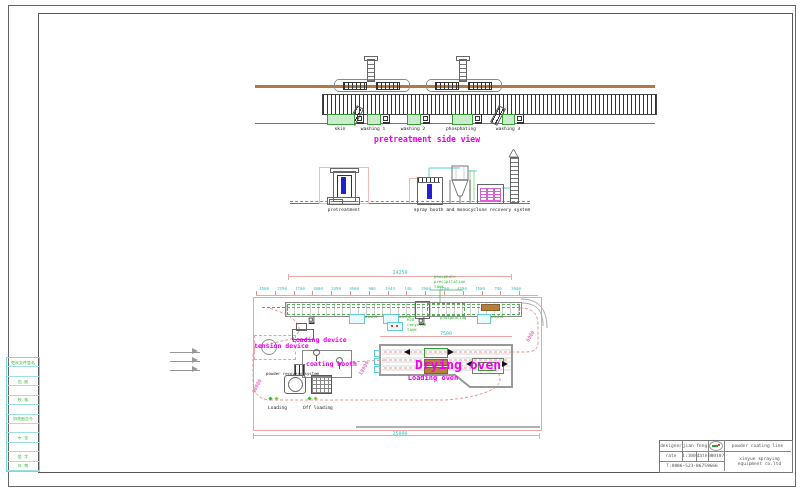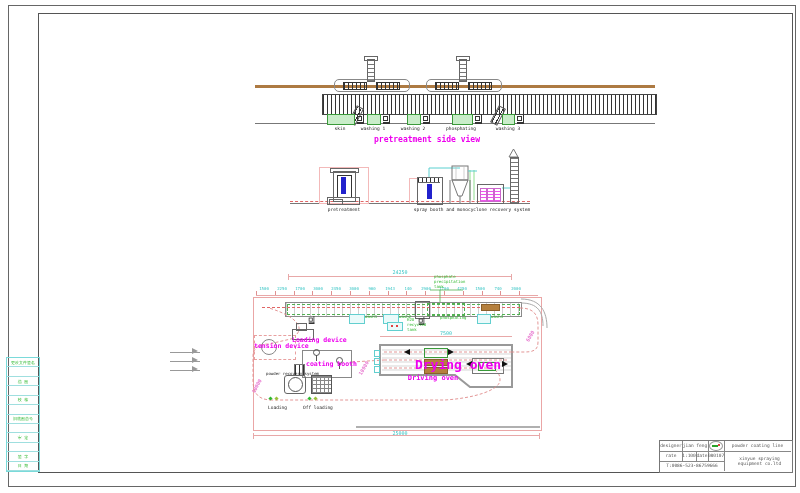--- a/index.html
+++ b/index.html
@@ -199,21 +199,21 @@
     <div class="tri-r" style="left:448px;top:349px;"></div>
     <div class="tri-l" style="left:404px;top:349px;"></div>
     <div class="a" style="left:424px;top:359px;width:22px;height:5px;background:#b5803e;border:1px solid #8a5f2a;"></div>
     <div class="a" style="left:424px;top:367px;width:22px;height:5px;background:#b5803e;border:1px solid #8a5f2a;"></div>
     <div class="a" style="left:472px;top:358px;width:30px;height:14px;border:1.5px solid #777;">
       <div class="a" style="left:5px;top:3px;width:16px;height:7px;border:1px solid #3a9a3a;"></div>
     </div>
     <div class="tri-l" style="left:466px;top:361px;"></div>
     <div class="tri-r" style="left:502px;top:361px;"></div>
     <span class="mg ctr" style="left:458px;top:338px;font-size:13px;margin-top:19px;">Drying oven</span>
-    <span class="mg ctr" style="left:433px;top:374px;font-size:7px;">Driving oven</span>
+    <span class="mg ctr" style="left:433px;top:374px;font-size:7px;">Loading oven</span>
 
     <div class="a" style="left:254px;top:335px;width:40px;height:23px;border:1px dashed #e8a0a0;"></div>
     <div class="a" style="left:261px;top:339px;width:14px;height:14px;border:1.5px solid #888;border-radius:50%;"></div>
     <span class="mg" style="left:254px;top:342px;font-size:6.5px;">tension device</span>
     <div class="a" style="left:292px;top:329px;width:20px;height:9px;border:1px solid #666;"></div>
     <div class="a" style="left:296px;top:323px;width:9px;height:6px;border:1px solid #666;"></div>
     <span class="mg" style="left:292px;top:336px;font-size:6.5px;">Loading device</span>
 
     <div class="a" style="left:302px;top:350px;width:48px;height:26px;border:1px solid #888;"></div>
     <div class="a hatchV" style="left:294px;top:364px;width:9px;height:10px;border:1px solid #777;"></div>

